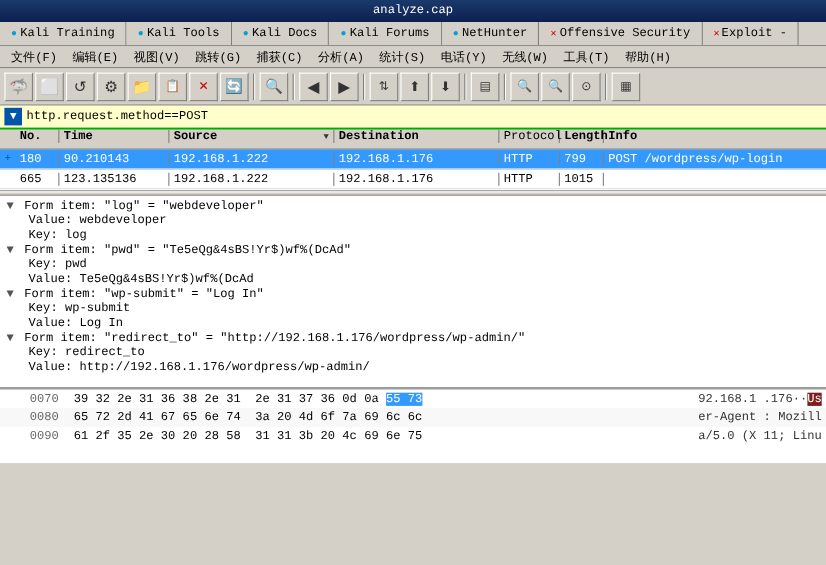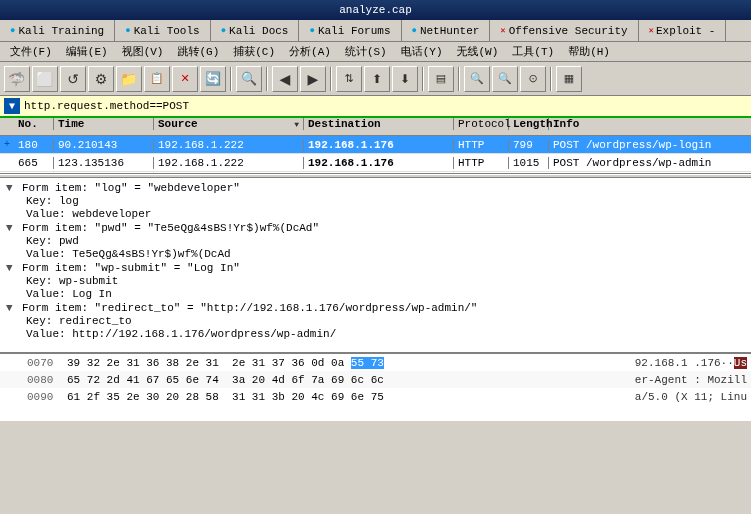--- a/index.html
+++ b/index.html
@@ -143,21 +143,21 @@
       border-bottom: 1px solid #e0e0e0;
       cursor: pointer;
     }
     .packet-row.selected {
       background: #3399ff;
       color: #fff;
     }
     .packet-row .col-no { font-weight: normal; }
     .packet-row .col-time { font-weight: normal; }
     .packet-row .col-src { font-weight: normal; }
-    .packet-row .col-dst { font-weight: bold; }
+    .packet-row .col-dst { font-weight: normal; }
     .packet-row .col-proto { font-weight: normal; }
     .packet-row .col-len { font-weight: normal; }
     .packet-row .col-info { font-weight: normal; font-size: 11px; white-space: nowrap; overflow: hidden; }
     .row-indicator { width: 14px; display: flex; align-items: center; justify-content: center; color: #0055aa; font-size: 10px; }
 
     
     .divider-bar {
       background: #d4d0c8;
       height: 4px;
       border-top: 1px solid #fff;
@@ -332,38 +332,37 @@
   </div>
 
   <div class="packet-row">
     <div class="row-indicator"></div>
     <div class="col-no">665</div>
     <div class="col-time">123.135136</div>
     <div class="col-src">192.168.1.222</div>
     <div class="col-dst">192.168.1.176</div>
     <div class="col-proto">HTTP</div>
     <div class="col-len">1015</div>
-    <div class="col-info">POST /wordpress/wp-admin</div>
   </div>
 </div>
 
 <div class="divider-bar"></div>
 
 <div class="detail-pane">
 
   <div class="detail-section">
     <div class="detail-row">
       <span class="detail-arrow">▼</span>
       <span>Form item: "log" = "webdeveloper"</span>
     </div>
     <div class="detail-row detail-indent1">
+      <span>Value: webdeveloper</span>
+    </div>
+    <div class="detail-row detail-indent1">
       <span>Key: log</span>
-    </div>
-    <div class="detail-row detail-indent1">
-      <span>Value: webdeveloper</span>
     </div>
   </div>
 
   <div class="detail-section">
     <div class="detail-row">
       <span class="detail-arrow">▼</span>
       <span>Form item: "pwd" = "Te5eQg&amp;4sBS!Yr$)wf%(DcAd"</span>
     </div>
     <div class="detail-row detail-indent1">
       <span>Key: pwd</span>

